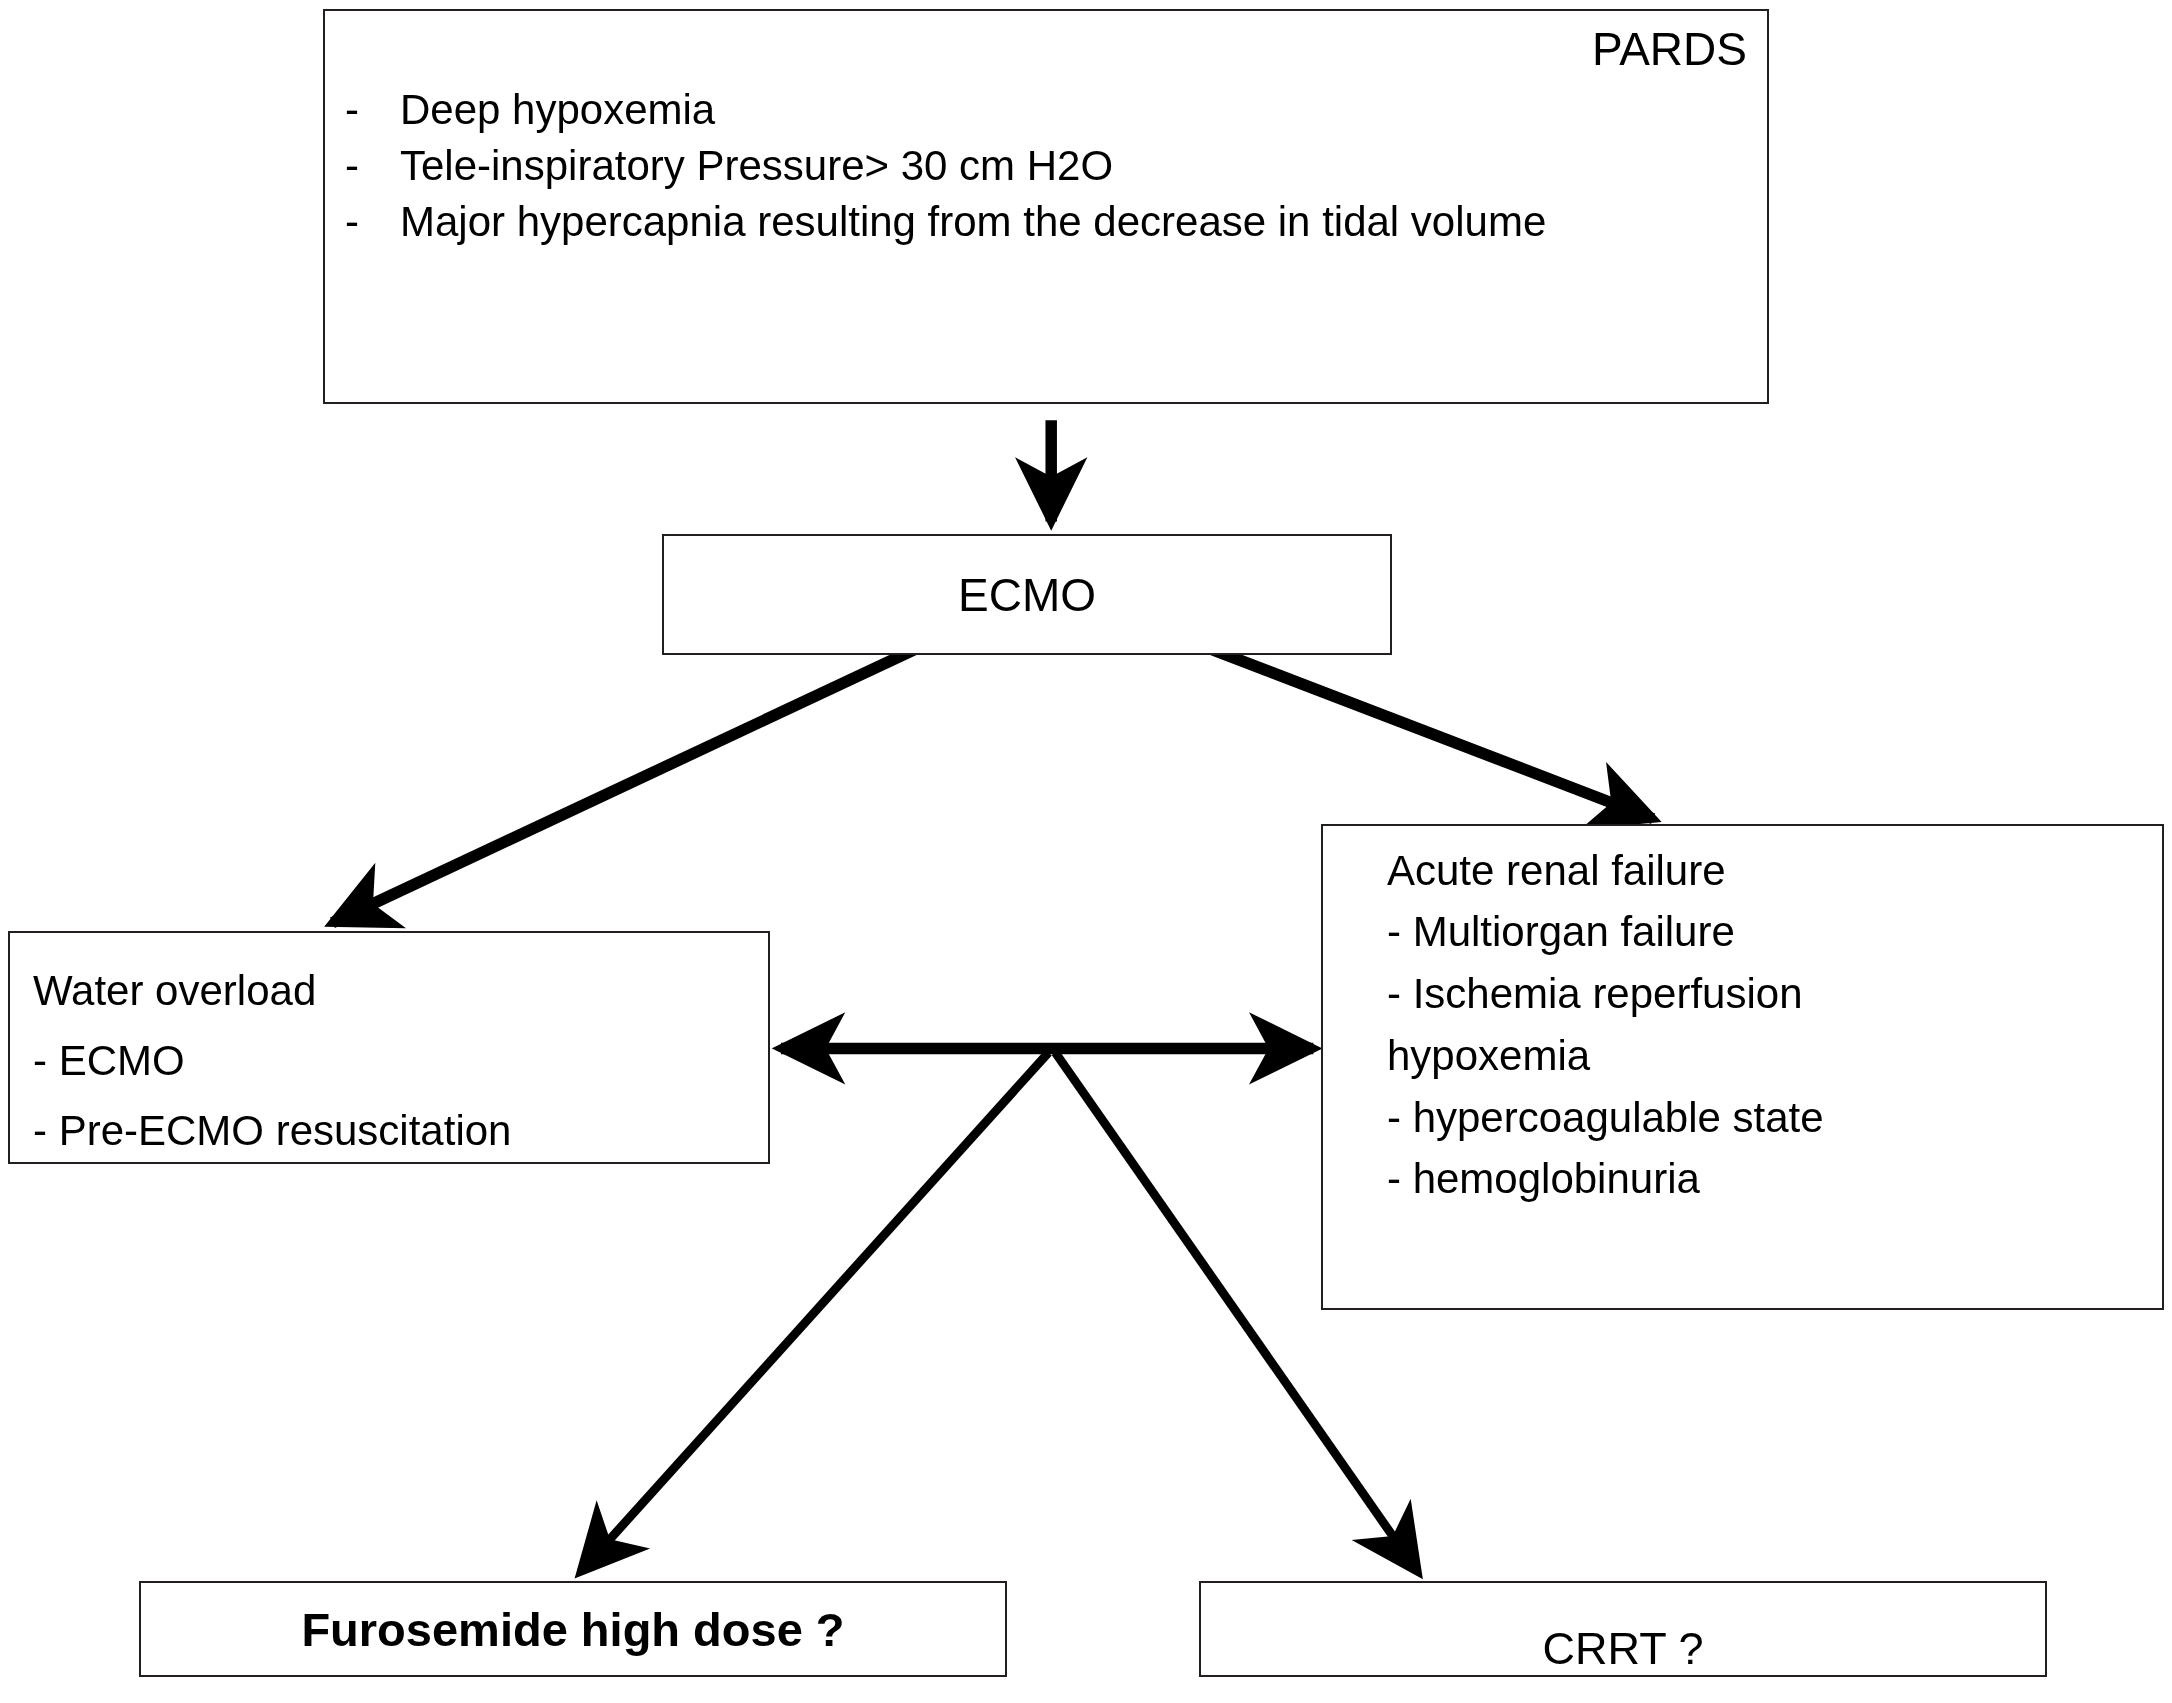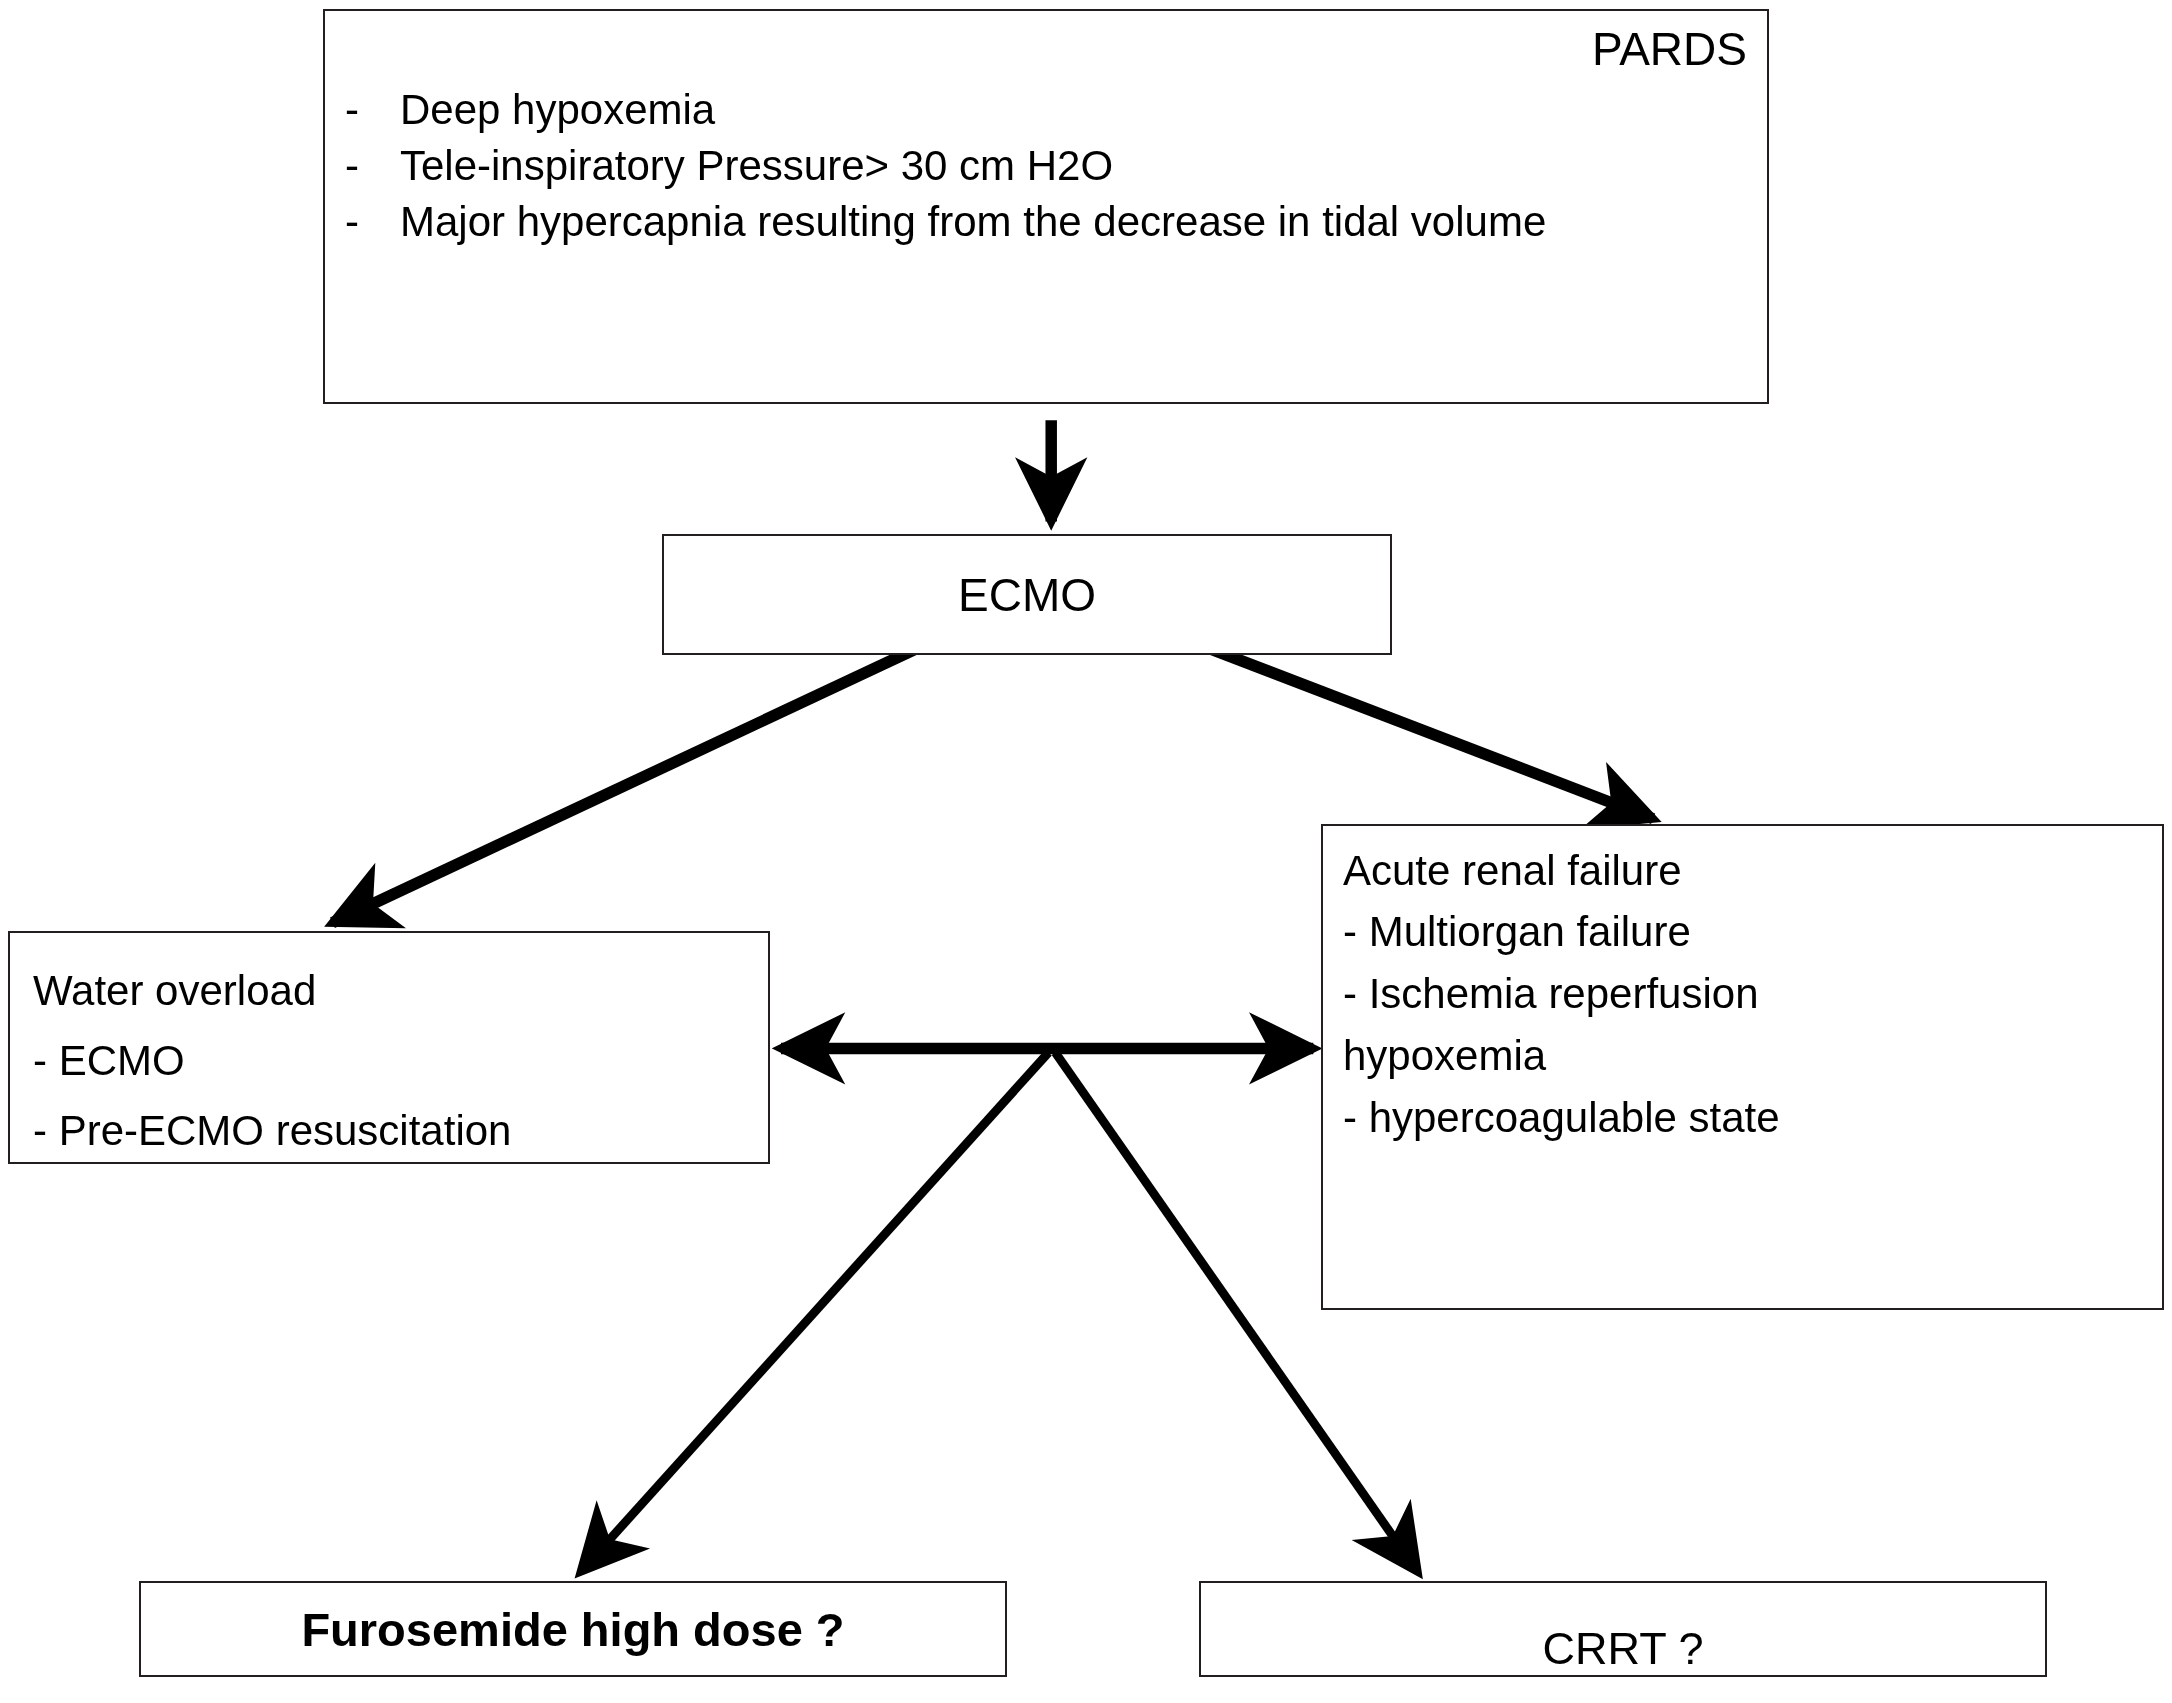--- a/index.html
+++ b/index.html
@@ -60,21 +60,21 @@
   #node-ecmo   { left: 662px;  top: 534px;  width: 730px; height: 121px;
                  display: flex; align-items: center; justify-content: center; text-align: center; }
   #node-ecmo .label { font-size: 46px; }
 
   #node-water  { left: 8px;   top: 931px; width: 762px; height: 233px; }
   #node-water .inner { padding: 15px 23px; }
   #node-water .plain-line { margin-bottom: 12px; margin-top: 16px; }
 
   #node-arf    { left: 1321px; top: 824px; width: 843px; height: 486px; }
   #node-arf .inner { padding: 17.6px 20px; }
-  #node-arf .plain-line { margin-bottom: 8px; }
+  #node-arf .plain-line { margin-bottom: 8px; margin-left: 44px; }
 
   #node-furo   { left: 139px;  top: 1581px; width: 868px; height: 96px;
                  display: flex; align-items: center; justify-content: center; }
   #node-furo .label { font-size: 47px; font-weight: bold; }
 
   #node-crrt   { left: 1199px; top: 1581px; width: 848px; height: 96px;
                  display: flex; align-items: flex-end; justify-content: center; }
   #node-crrt .label { font-size: 45px; }
 
   #edges {
@@ -162,20 +162,21 @@
     </div>
   </div>
 
   <div class="node" id="node-arf">
     <div class="inner">
       <div class="plain-line">Acute renal failure</div>
       <div class="plain-line">- Multiorgan failure</div>
       <div class="plain-line">- Ischemia reperfusion</div>
       <div class="plain-line">hypoxemia</div>
       <div class="plain-line">- hypercoagulable state</div>
+      <div class="plain-line">- hemoglobinuria</div>
     </div>
   </div>
 
   <div class="node" id="node-furo">
     <span class="label">Furosemide high dose ?</span>
   </div>
 
   <div class="node" id="node-crrt">
     <span class="label">CRRT ?</span>
   </div>

